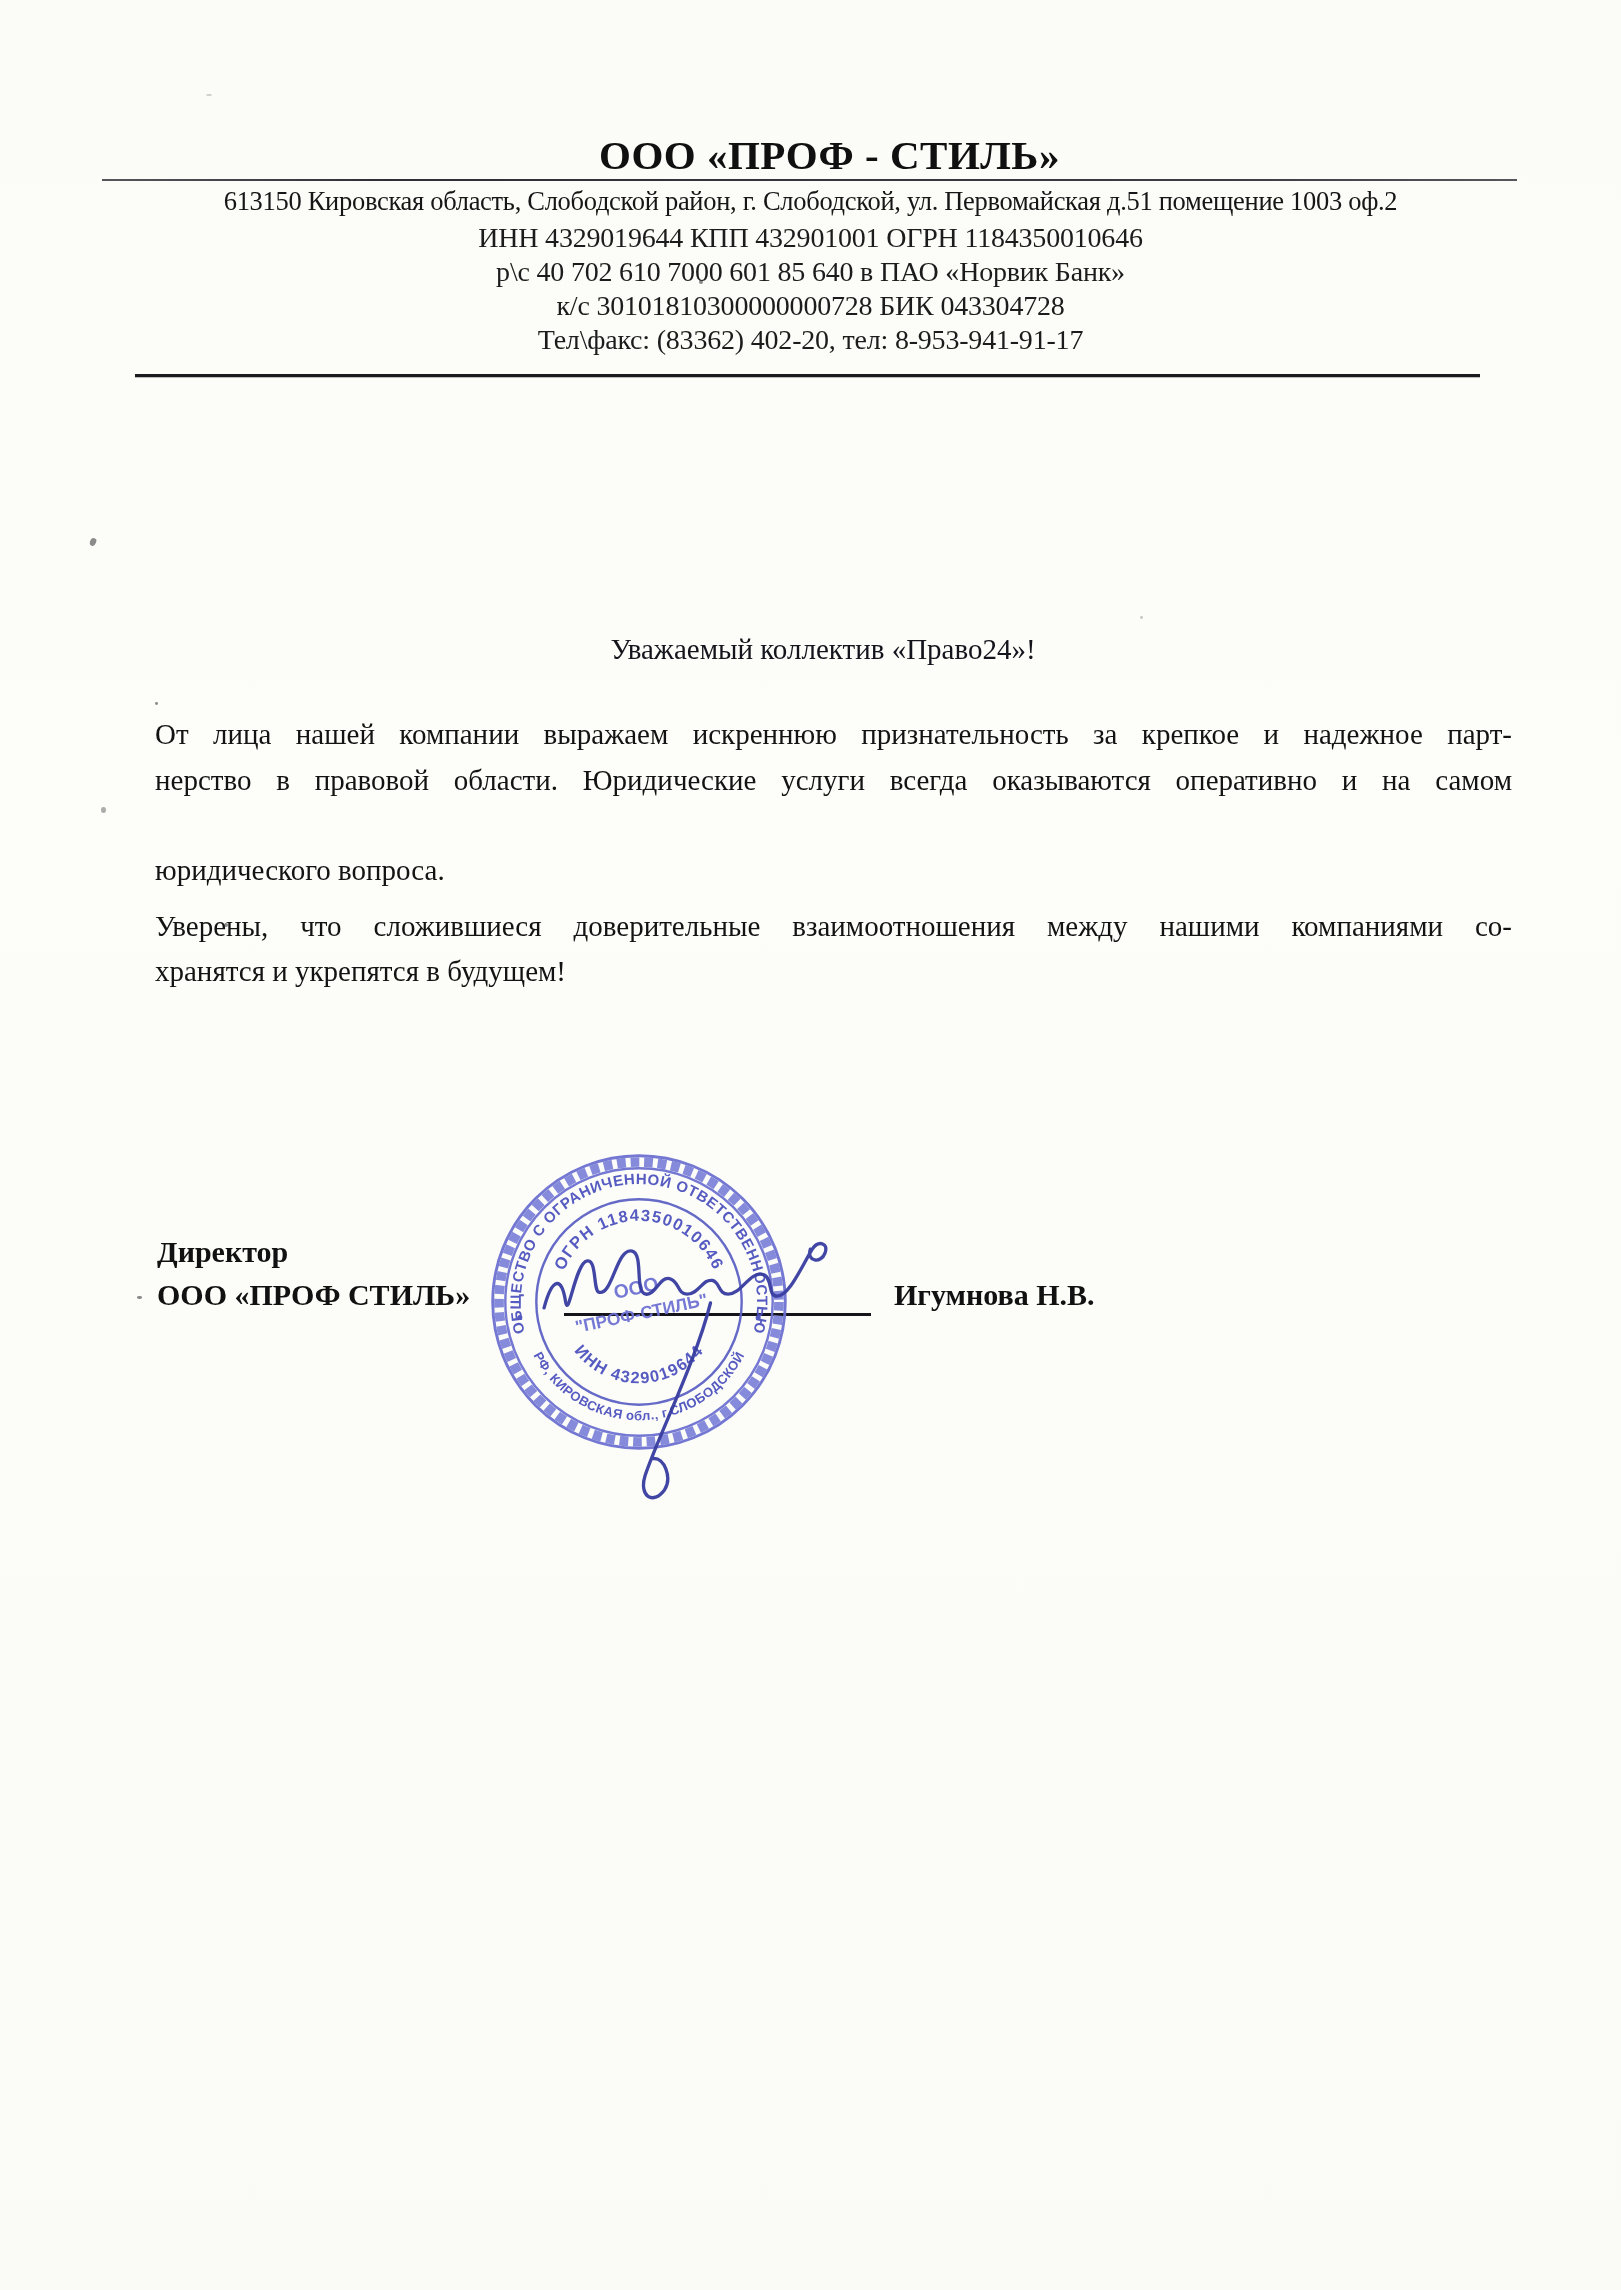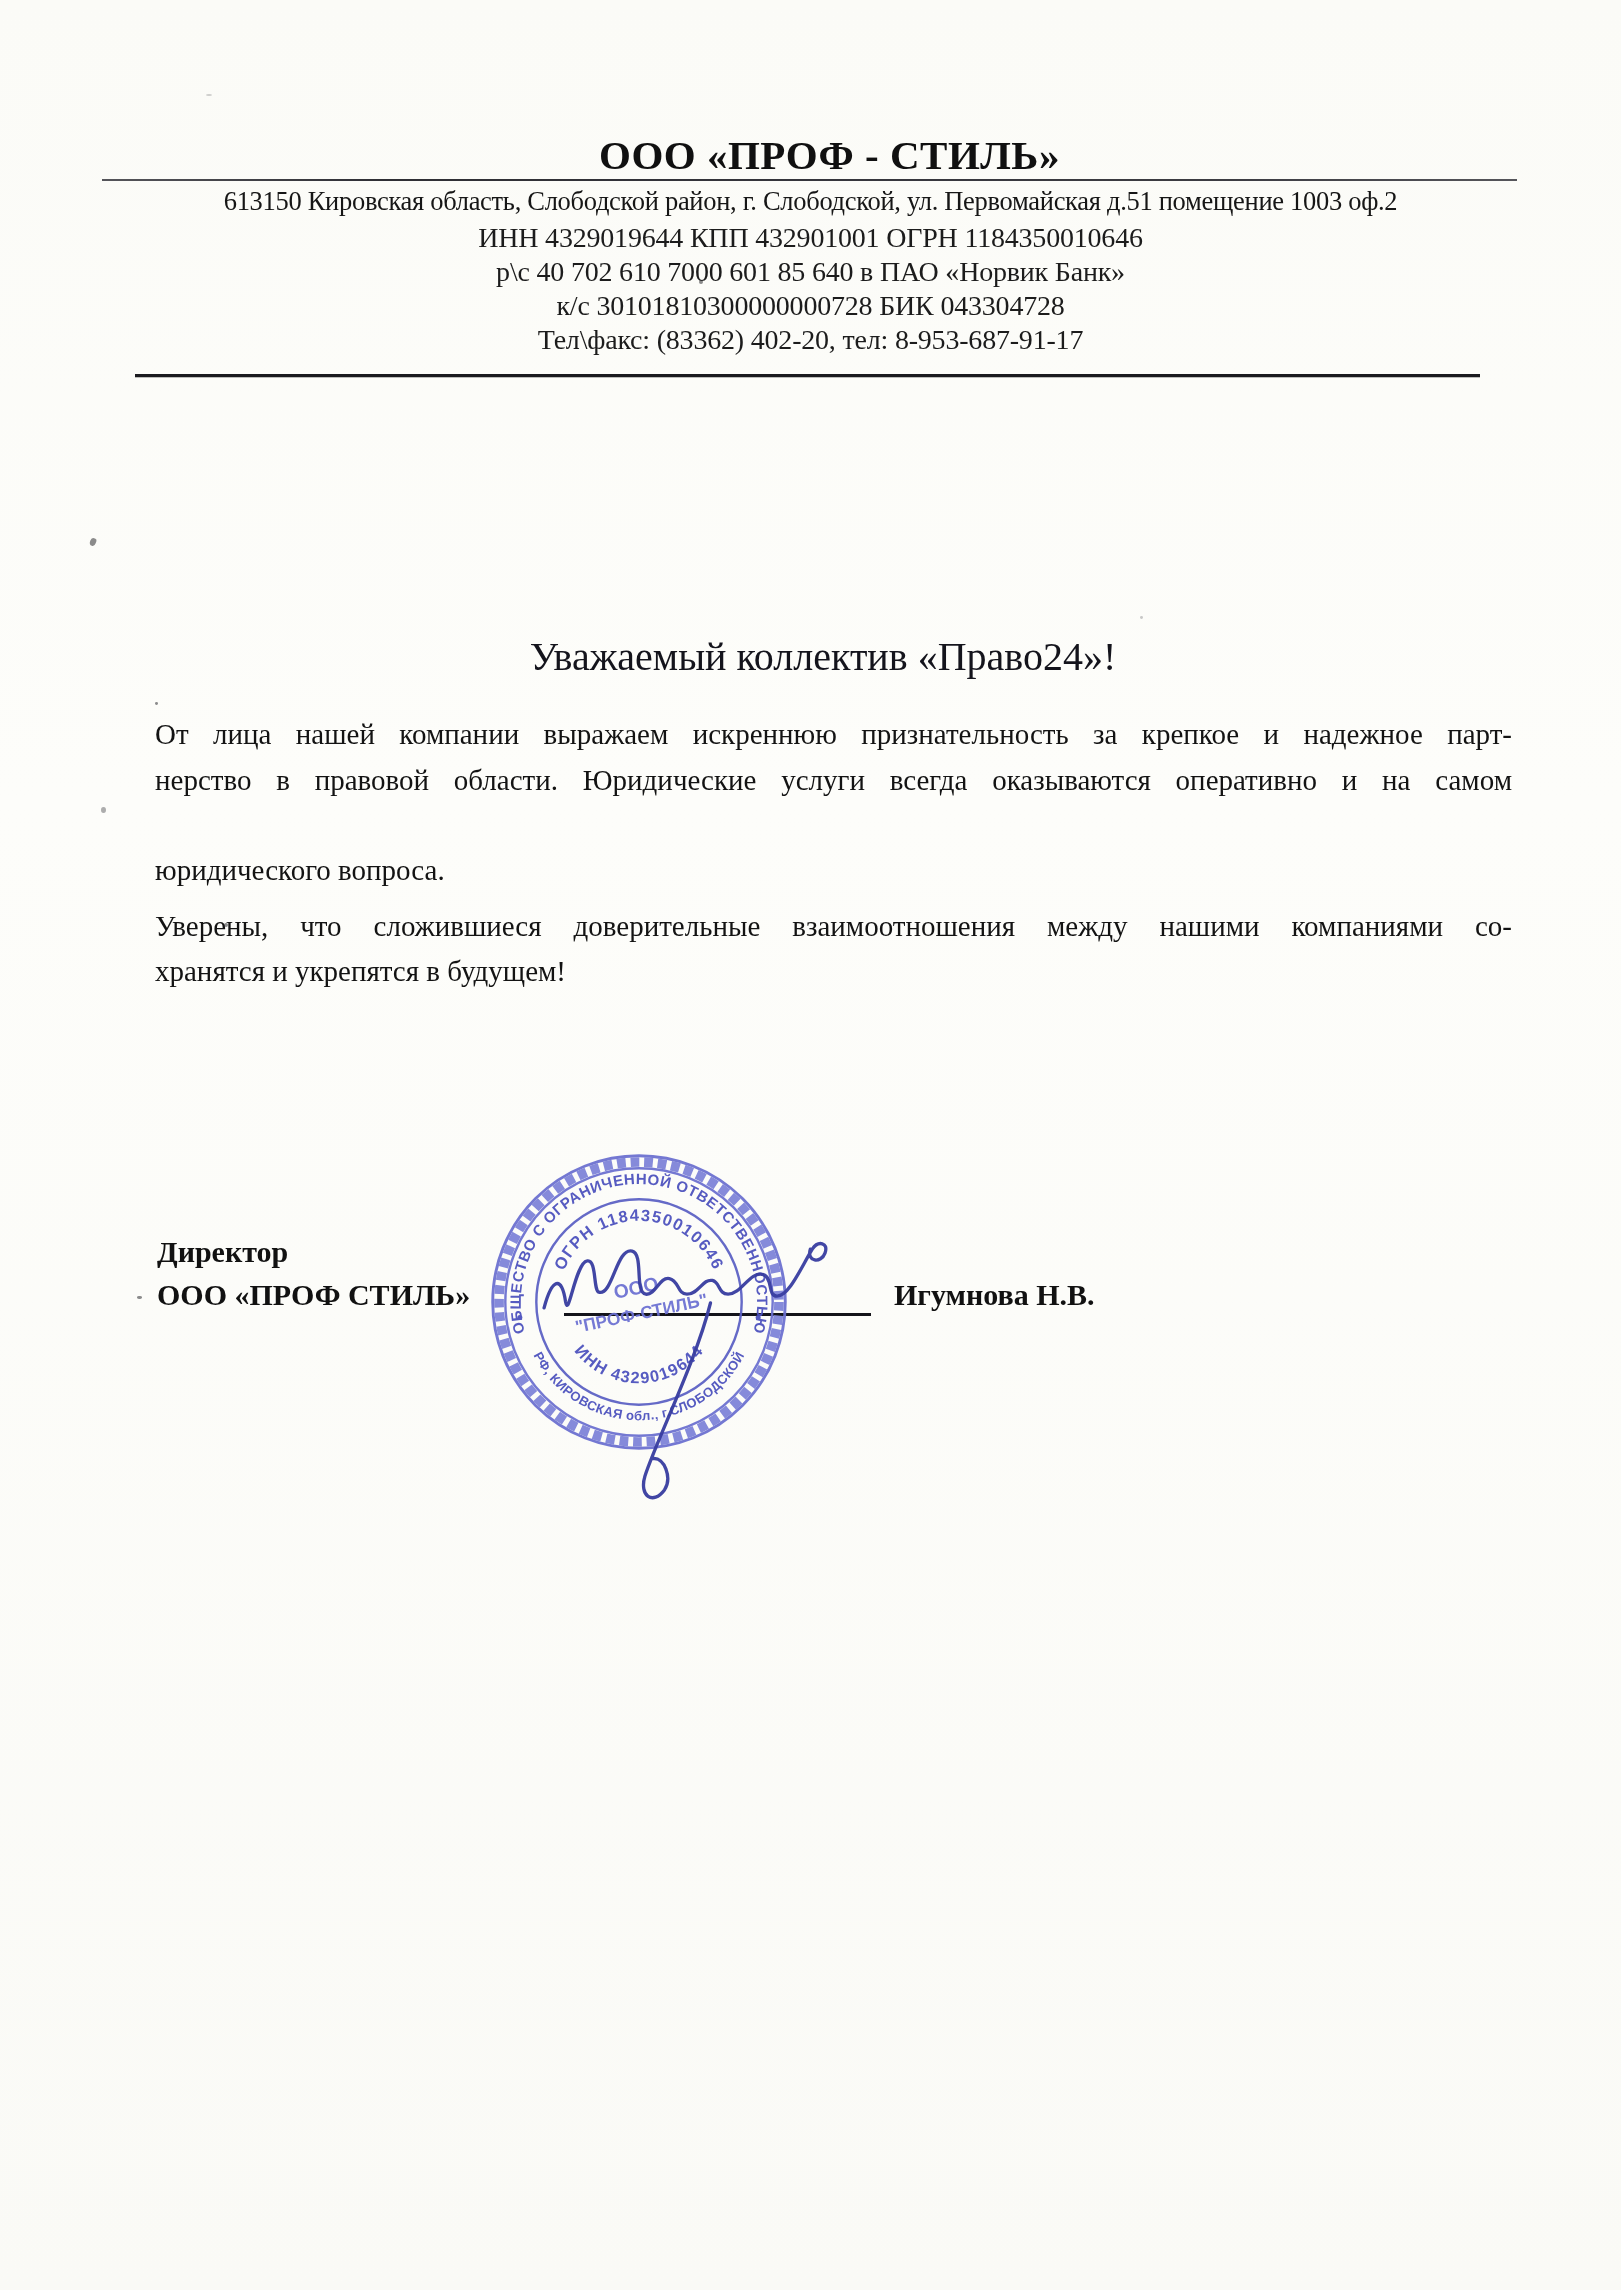--- a/index.html
+++ b/index.html
@@ -15,21 +15,21 @@
   }
   .abs { position:absolute; }
   .center { left:0; right:0; text-align:center; }
   .hdr-title { top:131px; font-size:41px; font-weight:bold; letter-spacing:0.5px; color:#101010;padding-left:38px; }
   .hdr-bold  { top:186px; font-size:26.5px; font-weight:normal; letter-spacing:-0.3px; }
   .hdr-line  { font-size:28px; letter-spacing:-0.2px; color:#1c1c1c; }
   .rule-thin { top:179px; left:102px; width:1415px; height:2px;
                background:linear-gradient(90deg,#55555a,#2e2e34 20%,#3c3c42 80%,#55555a); }
   .rule-thick{ top:374px; left:135px; width:1345px; height:2.9px; background:#1b1b1f;
                box-shadow:0 1px 0 rgba(0,0,0,.25); }
-  .salutation { top:633px; font-size:40px; color:#14141c;padding-left:25px; }
+  .salutation { top:633px; font-size:29px; color:#14141c;padding-left:25px; }
   .bodyline {
     left:155px; width:1357px; height:41px;
     font-size:29px; color:#131313;
     text-align:justify; text-align-last:justify;
     white-space:normal;
   }
   .bodyline.last { text-align:left; text-align-last:left; }
   .sig-text { font-size:30px; font-weight:bold; color:#111; }
   .sig-line { top:1313px; left:564px; width:307px; height:2.9px; background:#14141a; z-index:1; }
   .stamp-svg { left:484px; top:1147px; width:310px; height:310px; z-index:2; opacity:.93; }
@@ -40,21 +40,21 @@
 <body>
 
 <div class="page">
 
   <div class="abs center hdr-title">ООО «ПРОФ - СТИЛЬ»</div>
   <div class="abs rule-thin"></div>
   <div class="abs center hdr-bold">613150 Кировская область, Слободской район, г. Слободской, ул. Первомайская д.51 помещение 1003 оф.2</div>
   <div class="abs center hdr-line" style="top:222px">ИНН 4329019644   КПП 432901001 ОГРН 1184350010646</div>
   <div class="abs center hdr-line" style="top:256px">р\с 40 702 610 7000 601 85 640 в ПАО «Норвик Банк»</div>
   <div class="abs center hdr-line" style="top:290px">к/с 30101810300000000728 БИК 043304728</div>
-  <div class="abs center hdr-line" style="top:324px">Тел\факс:  (83362) 402-20, тел: 8-953-687-91-17</div>
+  <div class="abs center hdr-line" style="top:324px">Тел\факс:  (83362) 402-20, тел: 8-953-941-91-17</div>
   <div class="abs rule-thick"></div>
 
   <div class="abs center salutation">Уважаемый коллектив «Право24»!</div>
 
   <div class="abs bodyline" style="top:718px">От лица нашей компании выражаем искреннюю признательность за крепкое и надежное парт-</div>
   <div class="abs bodyline" style="top:764px">нерство в правовой области. Юридические услуги всегда оказываются оперативно и на самом</div>
   <div class="abs bodyline last" style="top:854px">юридического вопроса.</div>
 
   <div class="abs bodyline" style="top:910px">Уверены, что сложившиеся доверительные взаимоотношения между нашими компаниями со-</div>
   <div class="abs bodyline last" style="top:955px">хранятся и укрепятся в будущем!</div>

